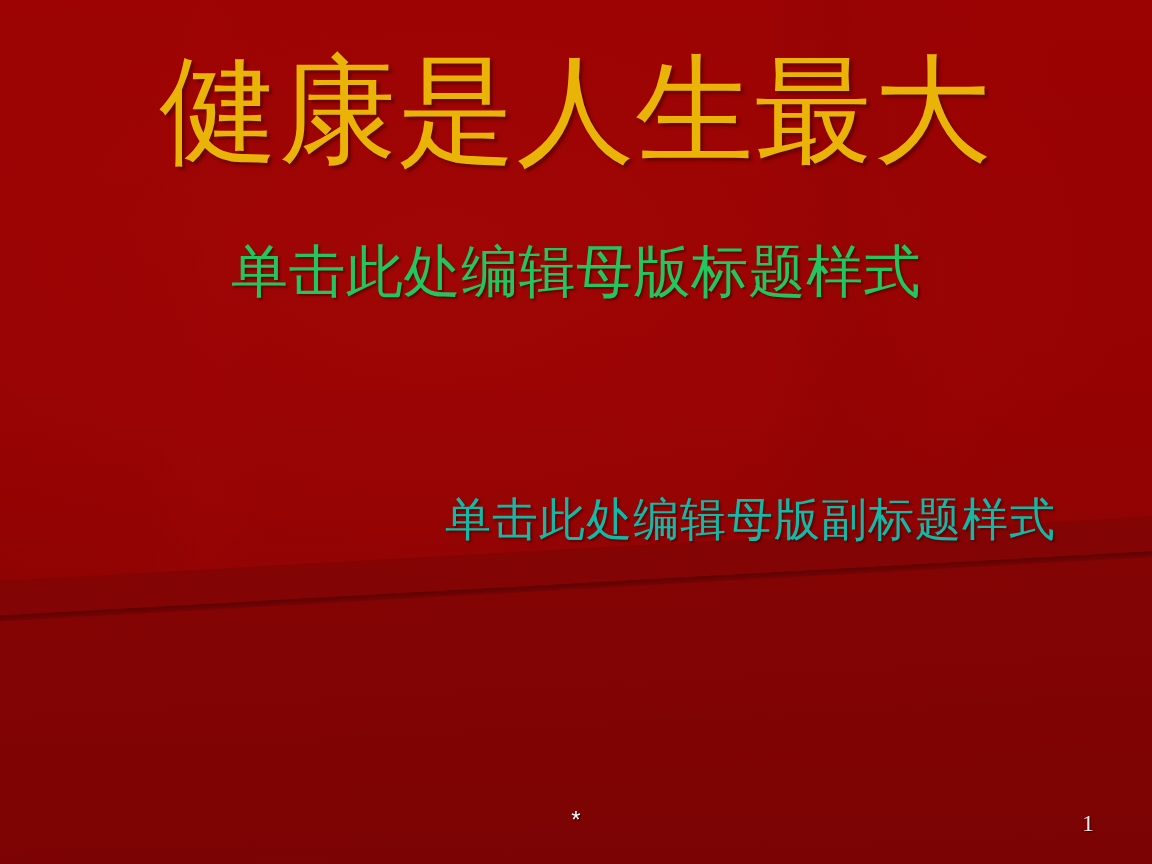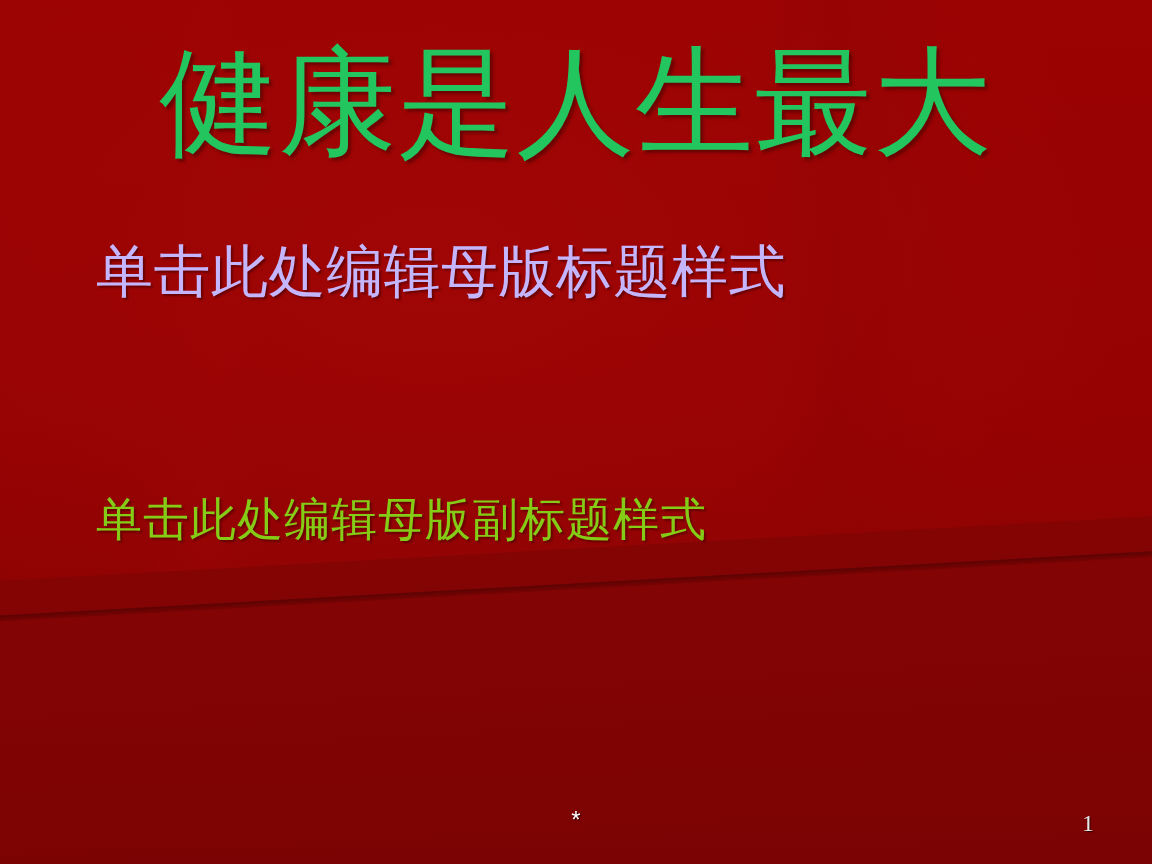--- a/index.html
+++ b/index.html
@@ -75,53 +75,53 @@
   .layer {
     position: absolute;
     z-index: 5;
   }
 
   
   #title-placeholder {
     left: 96px;
     top: 238px;
     width: 960px;
+    text-align: center;
     font-size: 57px;
     line-height: 1.18;
-    color: #c4b5fd;
+    color: #22c55e;
     letter-spacing: 0.5px;
     text-shadow: 2px 2px 2px rgba(60,0,0,0.55);
     white-space: normal;
   }
 
   
   #main-title {
     left: 60px;
     top: 46px;
     width: 1032px;
     text-align: center;
     font-size: 118px;
     line-height: 1.12;
-    color: #22c55e;
+    color: #eab308;
     letter-spacing: 1px;
     text-shadow: 3px 3px 3px rgba(60,0,0,0.5);
     z-index: 7;
-    font-family: Liberation Mono, monospace;
   }
   #main-title .tl-line { display: block; }
 
   
   #subtitle {
     left: 96px;
     top: 492px;
     width: 960px;
-    text-align: left;
+    text-align: right;
     font-size: 46px;
     line-height: 1.2;
-    color: #84cc16;
+    color: #14b8a6;
     letter-spacing: 1px;
     text-shadow: 2px 2px 2px rgba(70,0,0,0.6);
   }
 
   
   #footer-asterisk {
     left: 0;
     top: 806px;
     width: 1152px;
     text-align: center;

